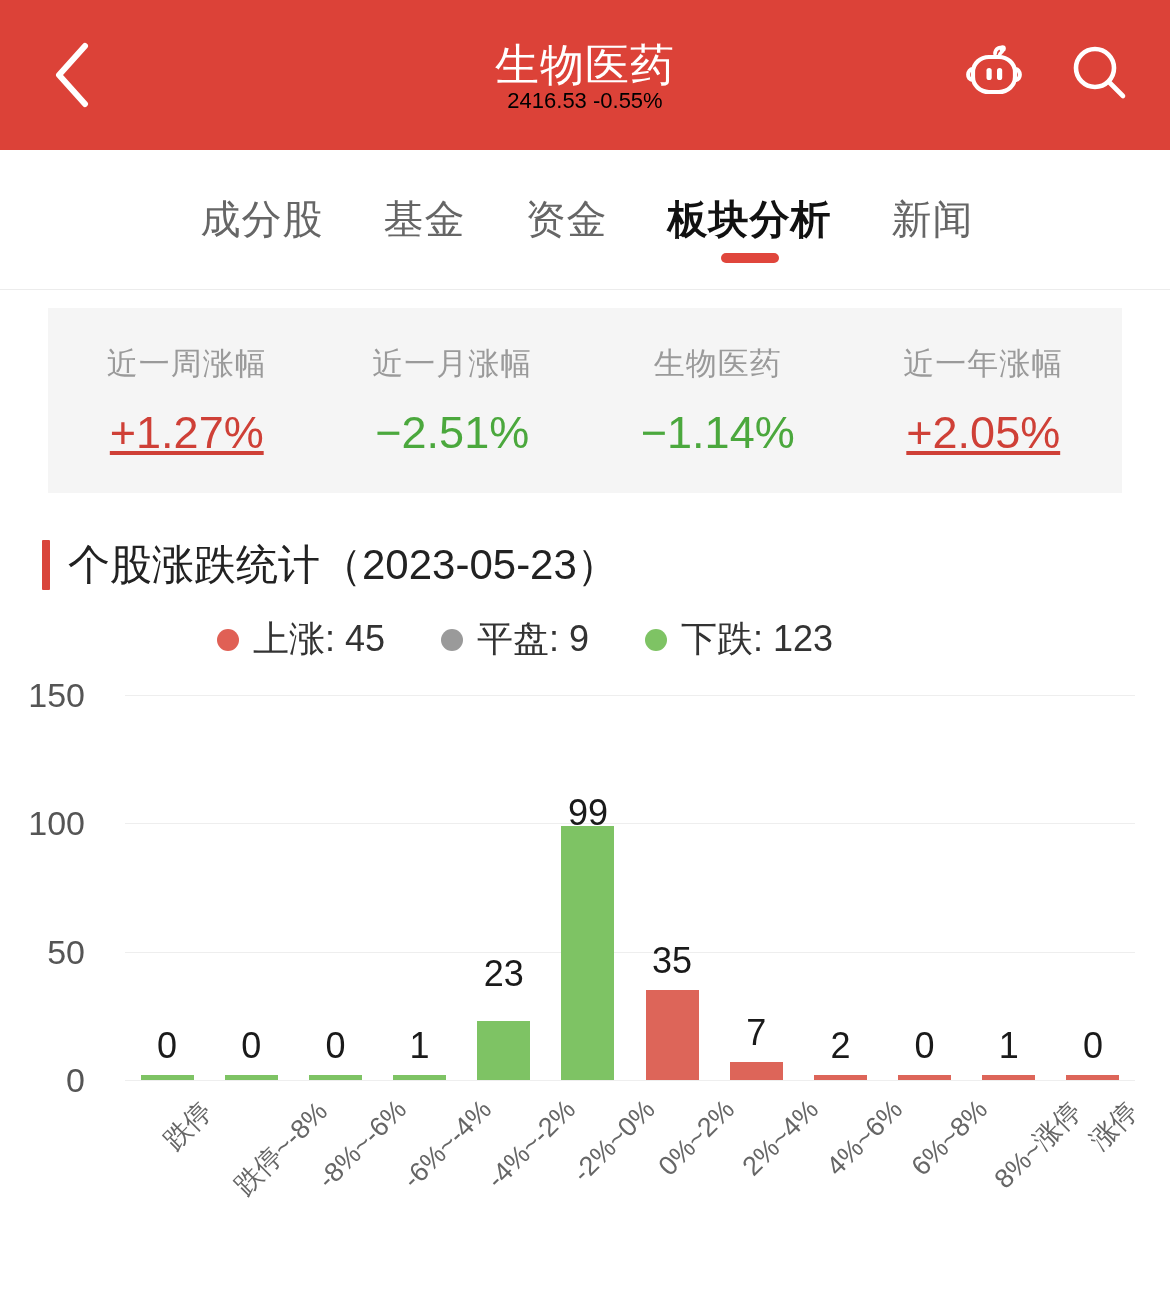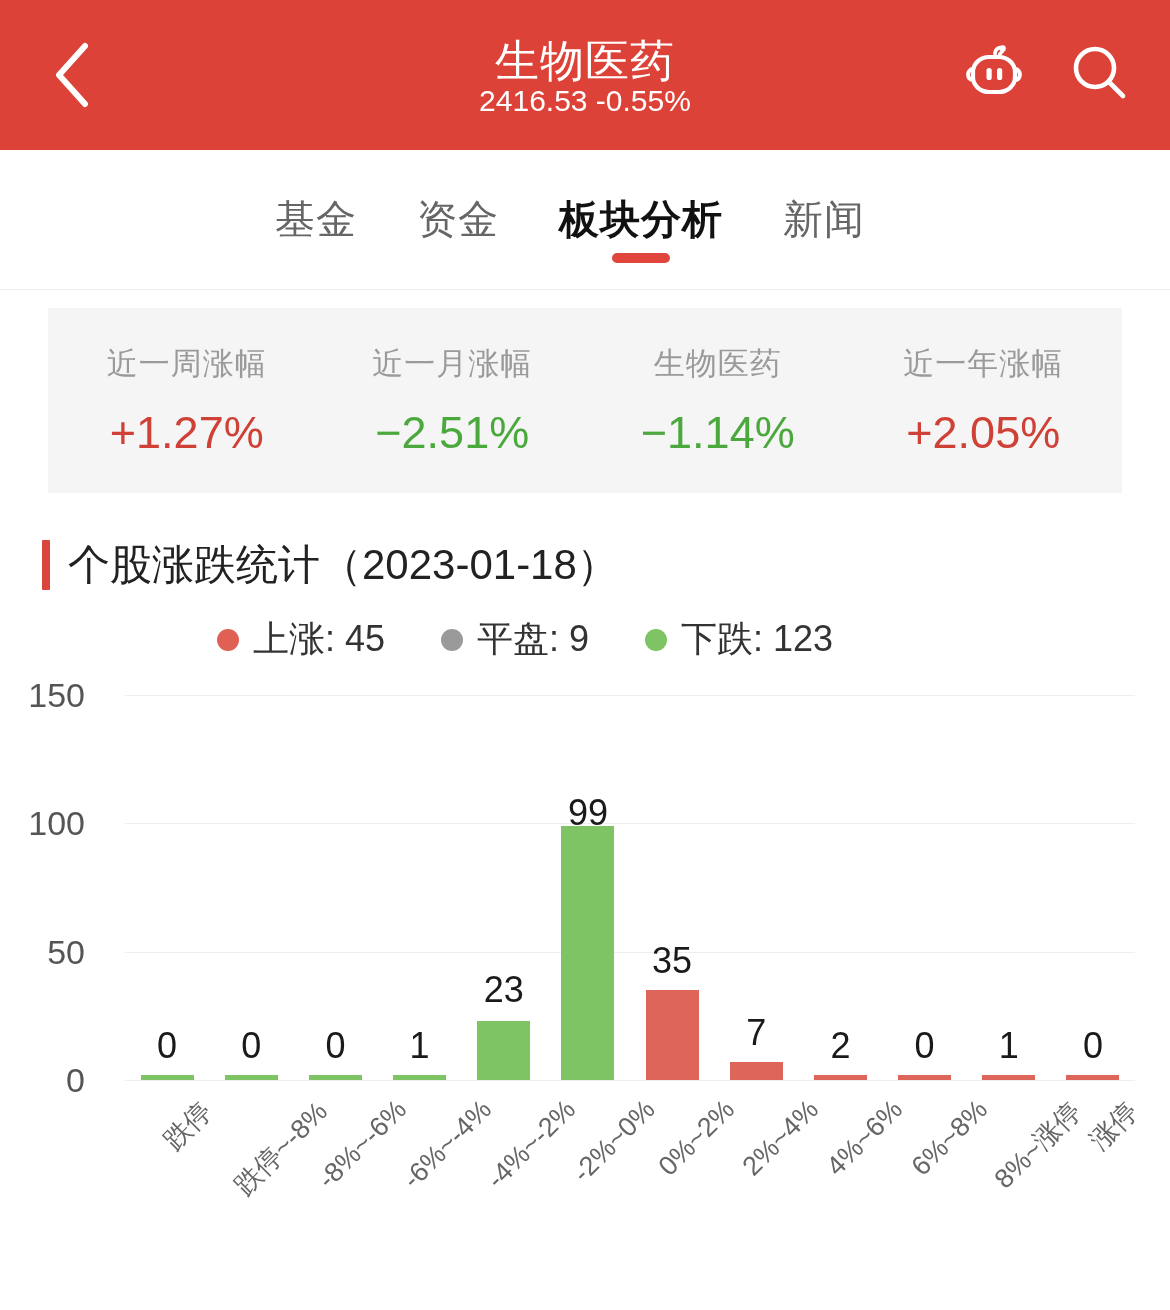--- a/index.html
+++ b/index.html
@@ -26,21 +26,21 @@
     width:60px; height:72px;
     display:flex; align-items:center; justify-content:center;
   }
   .back-btn svg { display:block; }
   .hdr-center { text-align:center; line-height:1; margin-top:2px; }
   .hdr-title {
     color:#fff; font-size:44px; font-weight:400;
     letter-spacing:1px; line-height:1.15;
   }
   .hdr-sub {
-    color:#ffffff; font-size:30px; font-weight:400;
+    color:#000000; font-size:22px; font-weight:400;
     letter-spacing:0px;
   }
   .hdr-actions {
     position:absolute; right:36px; top:50%; transform:translateY(-50%);
     display:flex; align-items:center; gap:38px;
   }
   .icon-btn { width:68px; height:68px; display:flex; align-items:center; justify-content:center; }
 
   
   .tabs {
@@ -78,21 +78,21 @@
     padding:0 6px;
   }
   .stat {
     flex:1;
     text-align:center;
     display:flex; flex-direction:column; align-items:center; justify-content:space-between;
     gap:22px;
   }
   .stat-label { font-size:31px; color:#9a9a9a; letter-spacing:1px; }
   .stat-value { font-size:45px; letter-spacing:0px; }
-  .up   { color:#cf4037; }
+  .up   { color:#cf4037;text-decoration:underline; }
   .down { color:#4ba83d; }
 
   
   .section-title {
     display:flex; align-items:center;
     margin:44px 0 0 42px;
     height:56px;
   }
   .title-bar {
     width:8px; height:50px; background:#d9453b; border-radius:1px;
@@ -197,20 +197,23 @@
         <svg width="64" height="64" viewBox="0 0 64 64" fill="none">
           <circle cx="27" cy="27" r="19" stroke="#fff" stroke-width="4.6" fill="none"></circle>
           <path d="M41 41 L55 55" stroke="#fff" stroke-width="4.6" stroke-linecap="round"></path>
         </svg>
       </span>
     </div>
   </div>
 </div>
 
 <div class="tabs">
+  <div class="tab first">
+    <span>成分股</span>
+  </div>
   <div class="tab">
     <span>基金</span>
   </div>
   <div class="tab">
     <span>资金</span>
   </div>
   <div class="tab active">
     <span>板块分析</span>
     <span class="tab-underline"></span>
   </div>
@@ -235,21 +238,21 @@
     </div>
     <div class="stat">
       <div class="stat-label">近一年涨幅</div>
       <div class="stat-value up">+2.05%</div>
     </div>
   </div>
 </div>
 
 <div class="section-title">
   <span class="title-bar"></span>
-  <span class="title-text">个股涨跌统计（2023-01-18）</span>
+  <span class="title-text">个股涨跌统计（2023-05-23）</span>
 </div>
 
 <div class="chart-area">
 
   <div class="legend">
     <div class="legend-item">
       <span class="legend-dot" style="background:#e06055"></span>
       <span>上涨: 45</span>
     </div>
     <div class="legend-item">
@@ -286,21 +289,21 @@
         <div class="bar-slot">
           <div class="bar" title="-8%~-6%: 0" style="height: 5px; background: rgb(126, 195, 100);"></div>
           <div class="bar-value" style="bottom: 13px;">0</div>
         </div>
         <div class="bar-slot">
           <div class="bar" title="-6%~-4%: 1" style="height: 5px; background: rgb(126, 195, 100);"></div>
           <div class="bar-value" style="bottom: 13px;">1</div>
         </div>
         <div class="bar-slot">
           <div class="bar" title="-4%~-2%: 23" style="height: 59.0333px; background: rgb(126, 195, 100);"></div>
-          <div class="bar-value" style="bottom: 69px;">23</div>
+          <div class="bar-value" style="bottom: 85px;">23</div>
         </div>
         <div class="bar-slot">
           <div class="bar" title="-2%~0%: 99" style="height: 254.1px; background: rgb(126, 195, 100);"></div>
           <div class="bar-value" style="bottom: 246px;">99</div>
         </div>
         <div class="bar-slot">
           <div class="bar" title="0%~2%: 35" style="height: 89.8333px; background: rgb(221, 101, 89);"></div>
           <div class="bar-value" style="bottom: 97.8333px;">35</div>
         </div>
         <div class="bar-slot">

